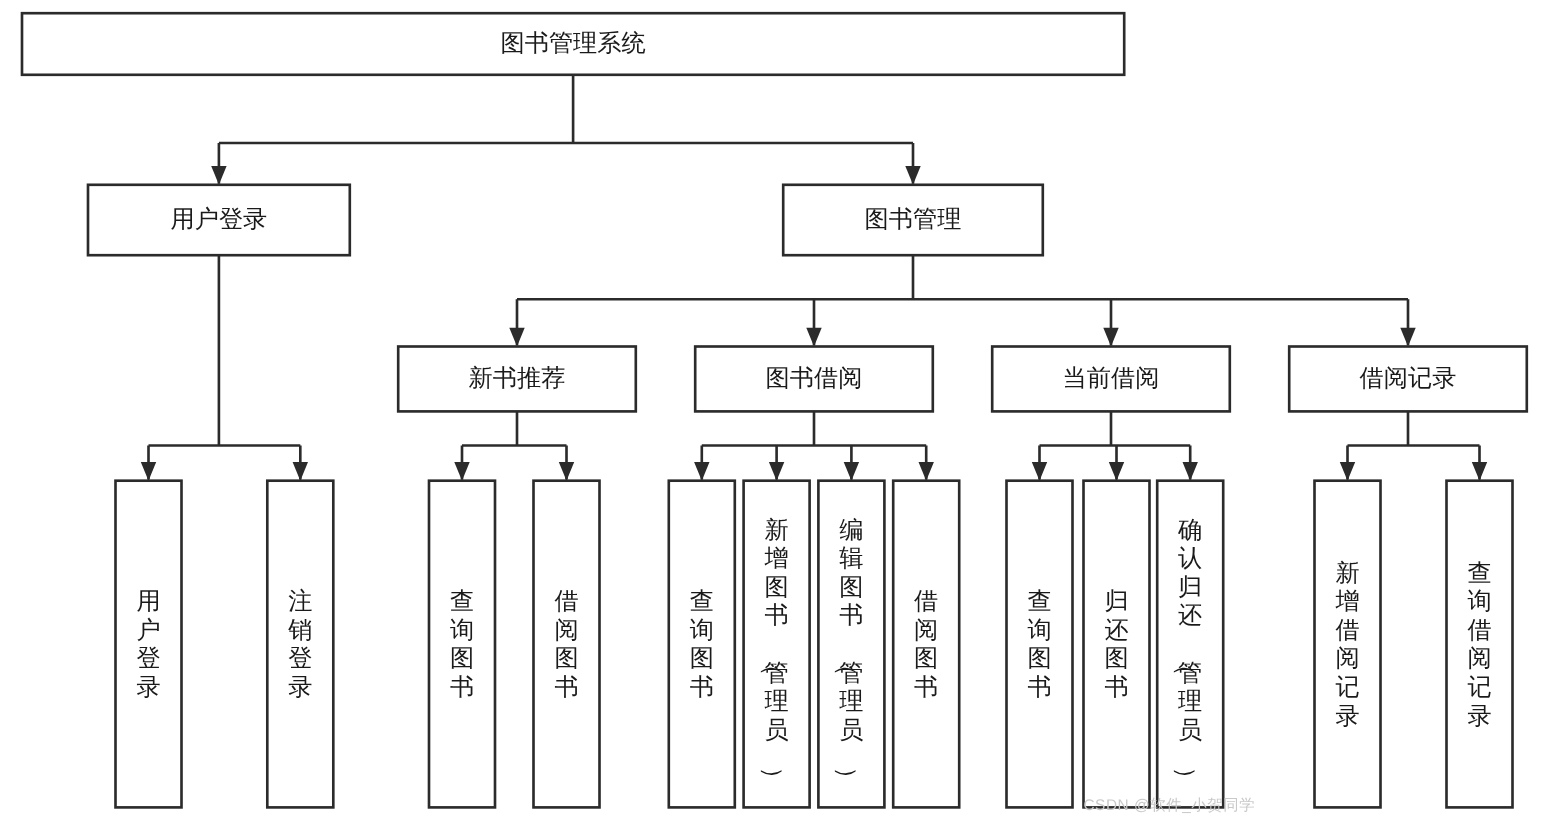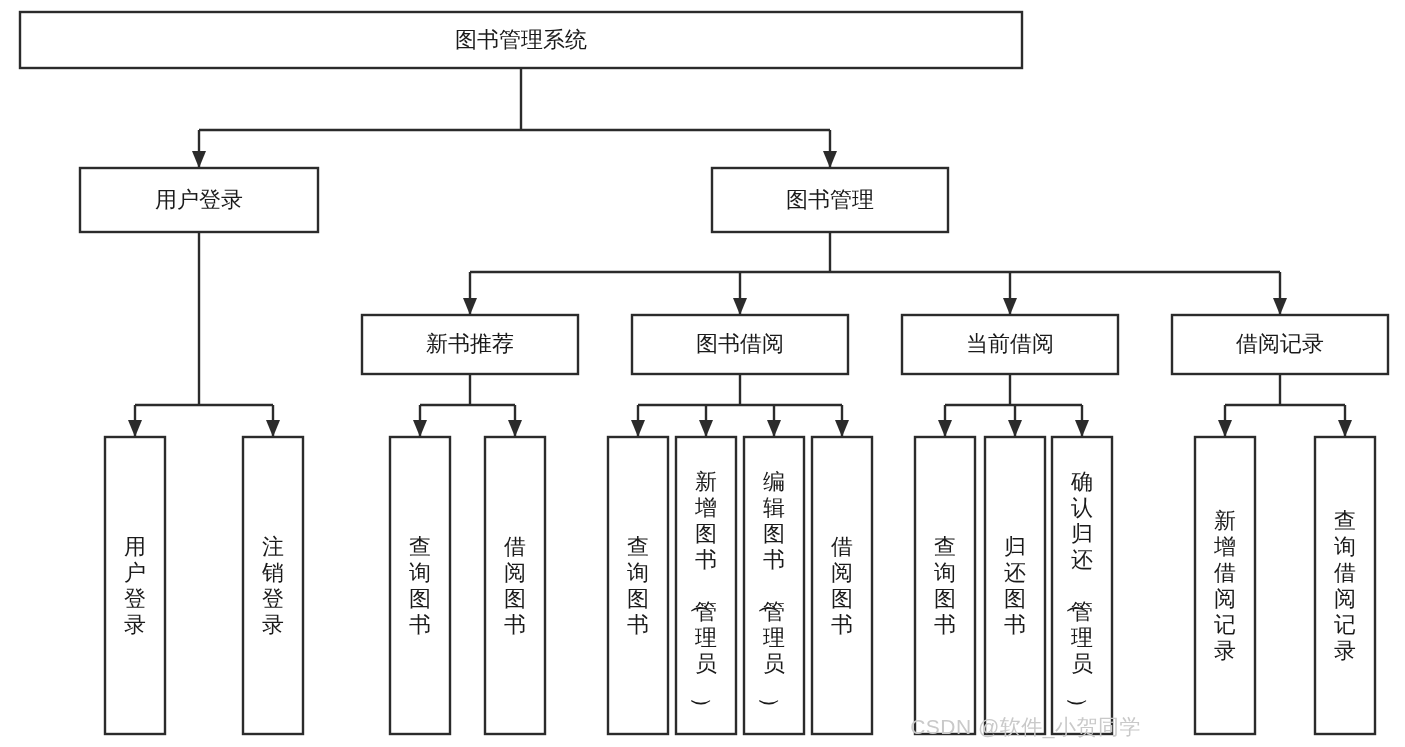--- a/index.html
+++ b/index.html
@@ -52,21 +52,21 @@
     font-family: "Liberation Sans", sans-serif;
     font-size: 22px;
     fill: #1a1a1a;
     text-anchor: middle;
   }
   .watermark-text {
     position: absolute;
     right: 8px;
     bottom: 6px;
     font-family: "Liberation Sans", sans-serif;
-    font-size: 21px;
+    font-size: 14px;
     color: #c9c9c9;
     white-space: nowrap;
     letter-spacing: 0.5px;
     pointer-events: none;
   }
 </style>
 </head>
 <body>
 
 <div id="diagram-root">

